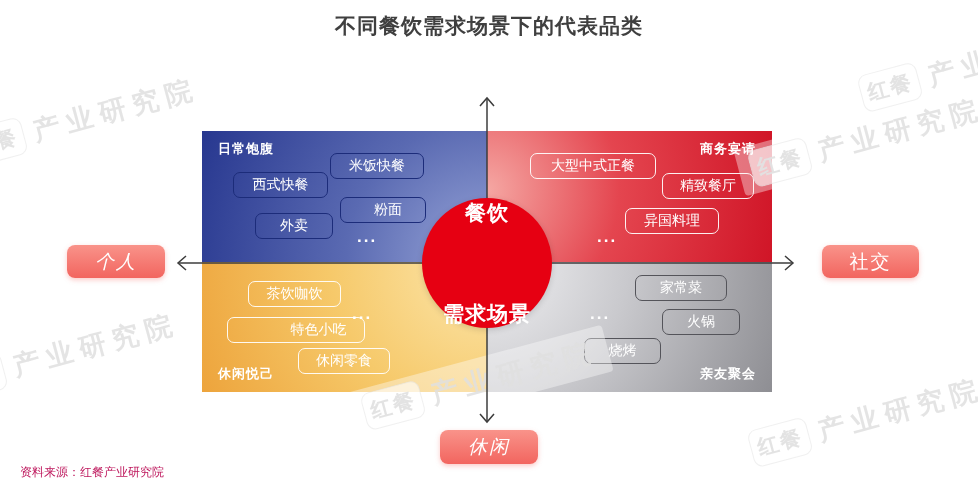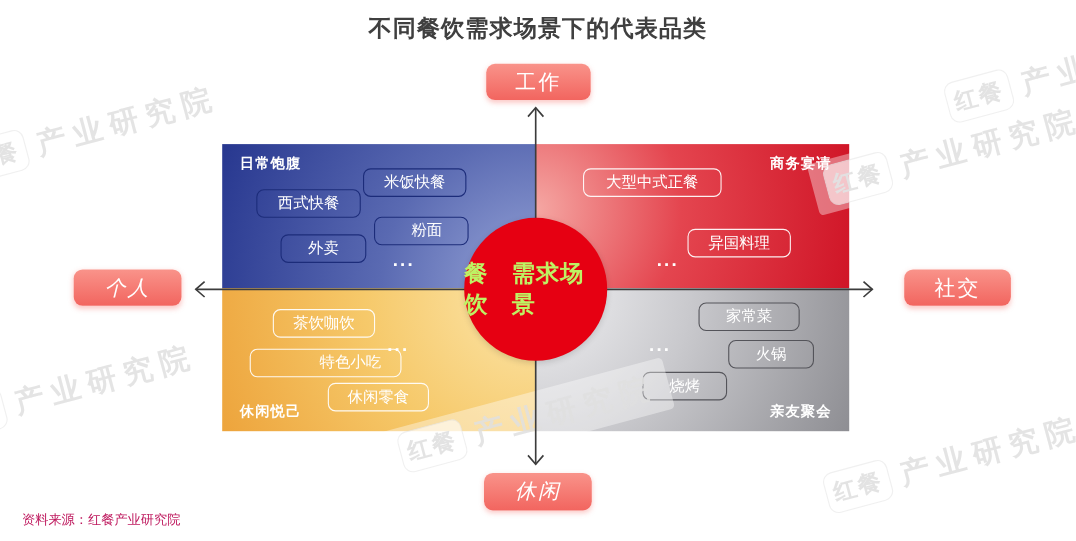--- a/index.html
+++ b/index.html
@@ -35,22 +35,22 @@
   .pill-navy{border:1px solid #1c2c7a;}
   .pill-white{border:1px solid rgba(255,255,255,0.92);}
   .pill-dark{border:1px solid #54545a;}
   .dots{position:absolute;color:#ffffff;font-weight:bold;font-size:17px;letter-spacing:2px;}
 
   
   .axes{position:absolute;left:0;top:0;width:978px;height:492px;z-index:6;pointer-events:none;}
 
   
   .center-circle{position:absolute;left:422px;top:198px;width:130px;height:130px;
-    border-radius:50%;background:#e60012;z-index:8;display:flex;flex-direction:row;
-    align-items:center;justify-content:space-between;color:#bef264;font-weight:bold;
+    border-radius:50%;background:#e60012;z-index:8;display:flex;flex-direction:column;
+    align-items:center;justify-content:space-between;color:#ffffff;font-weight:bold;
     font-size:21px;line-height:29px;letter-spacing:1px;box-shadow:0 2px 6px rgba(0,0,0,0.15);}
 
   
   .axis-label{position:absolute;display:flex;align-items:center;justify-content:center;
     color:#ffffff;font-size:19px;letter-spacing:2px;border-radius:8px;z-index:9;
     background:linear-gradient(180deg,#f9938a 0%,#f2655f 100%);
     box-shadow:0 2px 5px rgba(243,103,97,0.35);}
   .lbl-top{left:442px;top:58px;width:95px;height:33px;}
   .lbl-bottom{left:440px;top:430px;width:98px;height:34px;font-style:italic;}
   .lbl-left{left:67px;top:245px;width:98px;height:33px;font-style:italic;}
@@ -97,20 +97,21 @@
       <div class="pill pill-navy" style="left:128px;top:22px;width:92px;">米饭快餐</div>
       <div class="pill pill-navy" style="left:31px;top:41px;width:93px;">西式快餐</div>
       <div class="pill pill-navy" style="left:138px;top:66px;width:74px;padding-left:10px;">粉面</div>
       <div class="pill pill-navy" style="left:53px;top:82px;width:76px;">外卖</div>
       <div class="dots" style="left:155px;top:96px;">...</div>
     </div>
 
     <div class="quad q-tr">
       <div class="quad-name" style="right:16px;top:9px;">商务宴请</div>
       <div class="pill pill-white" style="left:43px;top:22px;width:124px;">大型中式正餐</div>
+      <div class="pill pill-white" style="left:175px;top:42px;width:90px;">精致餐厅</div>
       <div class="pill pill-white" style="left:138px;top:77px;width:92px;">异国料理</div>
       <div class="dots" style="left:110px;top:96px;">...</div>
     </div>
 
     <div class="quad q-bl">
       <div class="pill pill-white" style="left:46px;top:19px;width:91px;">茶饮咖饮</div>
       <div class="dots" style="left:150px;top:42px;">...</div>
       <div class="pill pill-white" style="left:25px;top:55px;width:91px;padding-left:45px;">特色小吃</div>
       <div class="pill pill-white" style="left:96px;top:86px;width:90px;">休闲零食</div>
       <div class="quad-name" style="left:16px;bottom:9px;">休闲悦己</div>
@@ -135,20 +136,19 @@
       <polyline points="186,256 178,263 186,270"></polyline>
       <polyline points="785,256 793,263 785,270"></polyline>
     </g>
   </svg>
 
   <div class="center-circle">
     <span>餐饮</span>
     <span>需求场景</span>
   </div>
 
-  <div class="axis-label lbl-top">工作</div>
   <div class="axis-label lbl-bottom">休闲</div>
   <div class="axis-label lbl-left">个人</div>
   <div class="axis-label lbl-right">社交</div>
 
   <div class="source">资料来源：红餐产业研究院</div>
 
 </div>
 
 </body></html>

